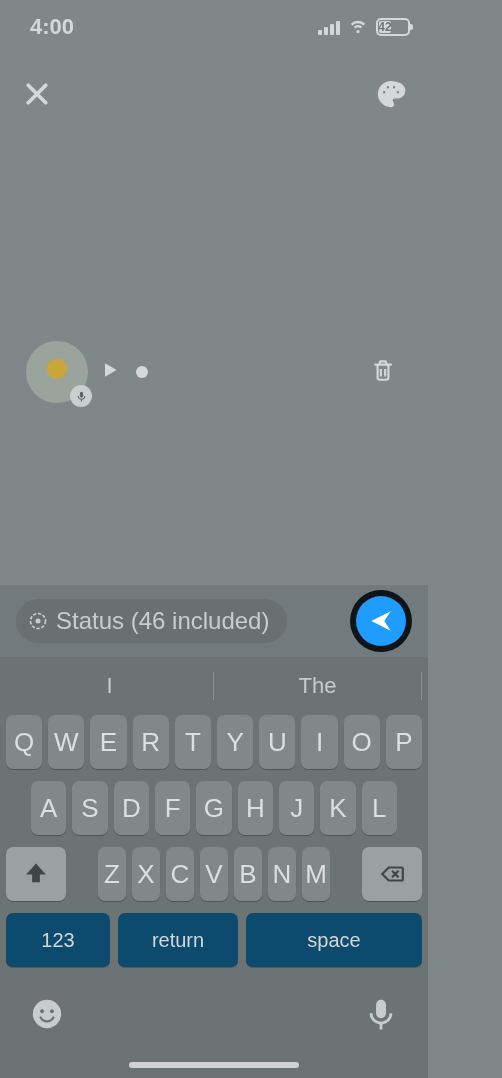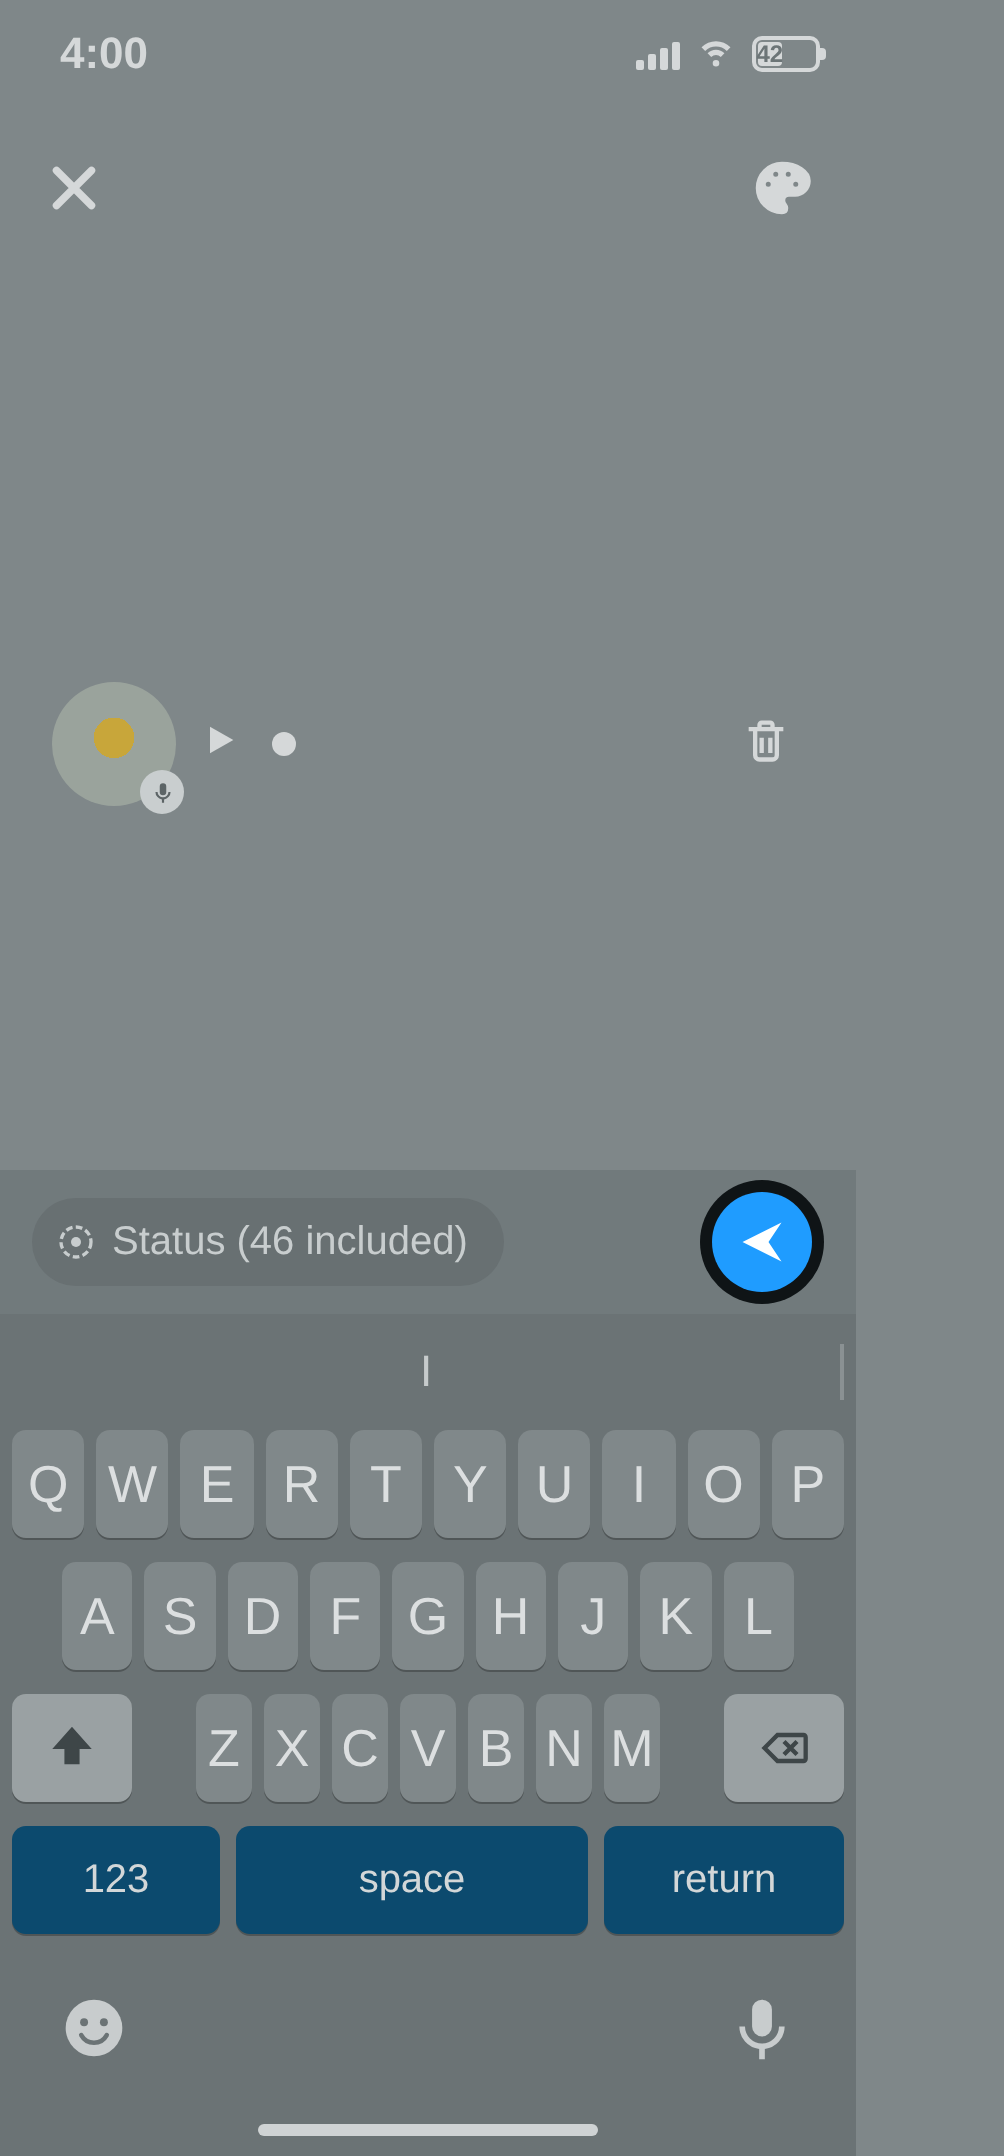--- a/index.html
+++ b/index.html
@@ -97,21 +97,21 @@
     gap:12px;
   }
   .recipient-chip{
     background:#687072;
     border-radius:22px;
     height:44px;
     display:flex; align-items:center;
     padding:0 18px 0 12px;
     gap:8px;
     color:#c8cdce;
-    font-size:20px;
+    font-size:24px;
   }
   .recipient-chip svg{ width:20px; height:20px; stroke:#c8cdce; fill:none; stroke-width:2;}
   .send-btn{
     margin-left:auto;
     width:62px; height:62px;
     border-radius:50%;
     background:#0f1416;
     display:flex; align-items:center; justify-content:center;
   }
   .send-btn .inner{
@@ -254,20 +254,21 @@
             <path d="M3 12l18-9-6 9 6 9z"></path>
           </svg>
       </div>
     </div>
   </div>
 
   <div class="keyboard">
     <div class="sugg-row">
       <span class="sugg">I</span>
       <span class="sugg-sep"></span>
+      <span class="sugg">The</span>
       <span class="sugg-sep"></span>
     </div>
 
     <div class="key-row">
       <div class="key">Q</div>
       <div class="key">W</div>
       <div class="key">E</div>
       <div class="key">R</div>
       <div class="key">T</div>
       <div class="key">Y</div>
@@ -306,22 +307,22 @@
       <div class="spacer"></div>
       <div class="key backspace">
         <svg viewBox="0 0 24 24">
             <path fill="none" stroke-width="2" d="M21 6H9l-6 6 6 6h12a1 1 0 0 0 1-1V7a1 1 0 0 0-1-1zM12 9l6 6M18 9l-6 6"></path>
           </svg>
       </div>
     </div>
 
     <div class="key-row row4">
       <div class="key numbers">123</div>
+      <div class="key return">return</div>
       <div class="key space">space</div>
-      <div class="key return">return</div>
     </div>
 
     <div class="kb-bottom">
       <span>
         <svg viewBox="0 0 24 24">
             <circle cx="12" cy="12" r="10"></circle>
             <circle cx="8.5" cy="10" r="1.4" fill="#6b7375"></circle>
             <circle cx="15.5" cy="10" r="1.4" fill="#6b7375"></circle>
             <path d="M7.5 14.5c1 1.8 2.6 2.7 4.5 2.7s3.5-.9 4.5-2.7" stroke="#6b7375" stroke-width="1.6" fill="none" stroke-linecap="round"></path>
           </svg>

